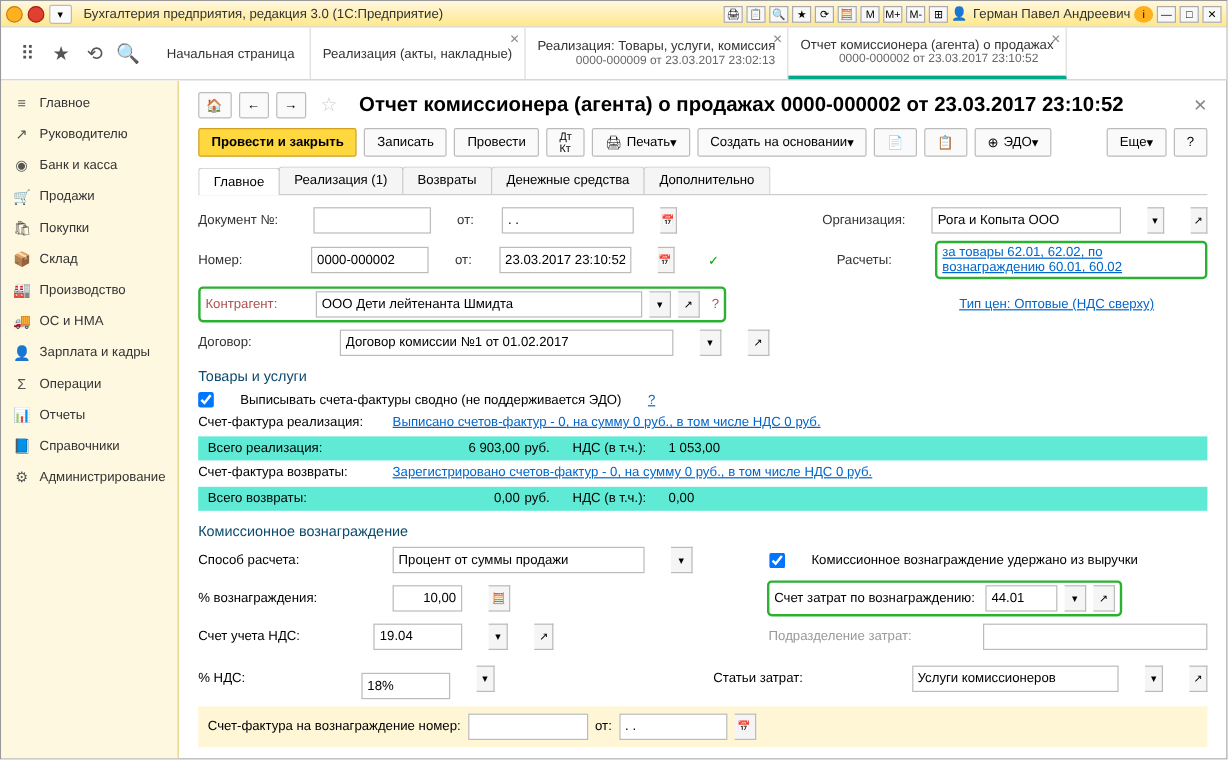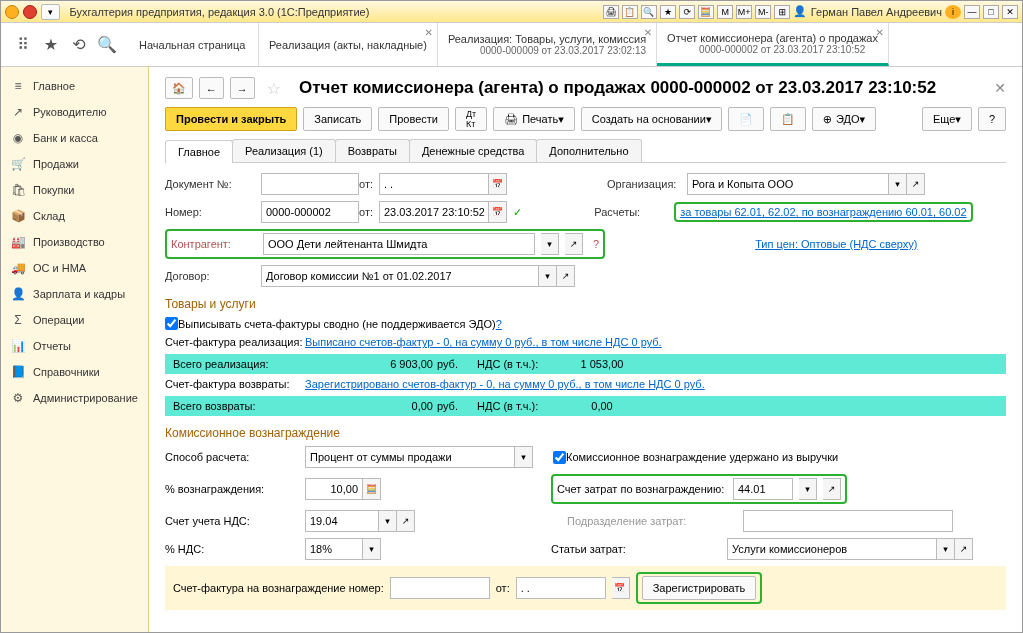--- a/index.html
+++ b/index.html
@@ -29,35 +29,35 @@
 .page-head { display: flex; align-items: center; gap: 6px; margin-bottom: 8px; }
 .sq-btn { height: 22px; min-width: 24px; border: 1px solid #bbb; background: #fafafa; display: inline-flex; align-items: center; justify-content: center; padding: 0 6px; cursor: pointer; border-radius: 2px; }
 .page-title { font-size: 17px; font-weight: bold; margin-left: 6px; }
 .close-page { margin-left: auto; font-size: 14px; color: #888; cursor: pointer; }
 .action-bar { display: flex; align-items: center; gap: 6px; margin-bottom: 8px; }
 .btn { height: 24px; border: 1px solid #bbb; background: #fafafa; padding: 0 10px; display: inline-flex; align-items: center; cursor: pointer; border-radius: 2px; }
 .btn.primary { background: #ffd840; border-color: #d0a020; font-weight: bold; }
 .subtabs { display: flex; border-bottom: 1px solid #ccc; margin-bottom: 10px; }
 .subtab { padding: 5px 12px; border: 1px solid #ccc; border-bottom: none; background: #f5f5f5; margin-right: -1px; cursor: pointer; border-radius: 3px 3px 0 0; }
 .subtab.active { background: #fff; position: relative; top: 1px; }
-.form-row { display: flex; align-items: center; margin-bottom: 6px; gap: 0; }
+.form-row { display: flex; align-items: center; margin-bottom: 6px; gap: 22px; }
 .lbl { color: #333; width: 96px; }
 .lbl-wide { width: 140px; }
 .lbl-wider { width: 160px; }
 .inp { height: 22px; border: 1px solid #bbb; padding: 0 4px; background: #fff; }
 .inp-btn { width: 18px; height: 22px; border: 1px solid #bbb; border-left: none; background: #f5f5f5; display: inline-flex; align-items: center; justify-content: center; font-size: 9px; cursor: pointer; }
 .link { color: #0066cc; text-decoration: underline; cursor: pointer; }
 .hl-green { border: 2px solid #2bb030; border-radius: 4px; padding: 2px 4px; }
-.section-h { color: #a16207; font-size: 12px; margin: 10px 0 6px; }
+.section-h { color: #0c4a6e; font-size: 12px; margin: 10px 0 6px; }
 .summary-row { background: #5eead4; padding: 4px 8px; display: flex; align-items: center; margin-bottom: 4px; }
 .summary-row .sl { width: 160px; }
 .summary-row .sv { width: 100px; text-align: right; margin-right: 4px; }
 .summary-row .su { width: 40px; }
 .summary-row .sn { width: 80px; }
-.summary-row .sv2 { width: 90px; text-align: center; }
+.summary-row .sv2 { width: 90px; text-align: left; }
 .yellow-row { background: #fff6d6; padding: 6px 8px; display: flex; align-items: center; gap: 6px; }
 .right-col { margin-left: auto; display: flex; align-items: center; gap: 6px; }
 .user-badge { display: flex; align-items: center; gap: 4px; color: #333; }
 .disabled { color: #999; }
 </style>
 </head>
 <body>
 
 <div class="window">
 
@@ -307,32 +307,31 @@
         <span class="lbl-wide">Счет учета НДС:</span>
         <input class="inp" style="width: 74px;" value="19.04">
           <span class="inp-btn">▾</span>
           <span class="inp-btn">↗</span>
         <span style="width:152px"></span>
         <span class="lbl-wider disabled" style="width:176px">Подразделение затрат:</span>
         <input class="inp" style="width: 210px;" disabled="">
       </div>
       <div class="form-row">
         <span class="lbl-wide">% НДС:</span>
-        <input class="inp" style="width: 58px;" value="18%">
+        <input class="inp" style="width: 74px; margin-top: 13px;" value="18%">
           <span class="inp-btn">▾</span>
         <span style="width:170px"></span>
         <span class="lbl-wider" style="width:176px">Статьи затрат:</span>
         <input class="inp" style="width: 210px;" value="Услуги комиссионеров">
           <span class="inp-btn">▾</span>
           <span class="inp-btn">↗</span>
       </div>
 
       <div class="yellow-row">
         <span>Счет-фактура на вознаграждение номер:</span>
         <input class="inp" style="width: 100px;">
         <span>от:</span>
         <input class="inp" style="width: 90px;" value=". .">
           <span class="inp-btn">📅</span>
-        <span class="hl-green"><span class="btn">Зарегистрировать</span></span>
       </div>
     </div>
   </div>
 </div>
 
 </body></html>

